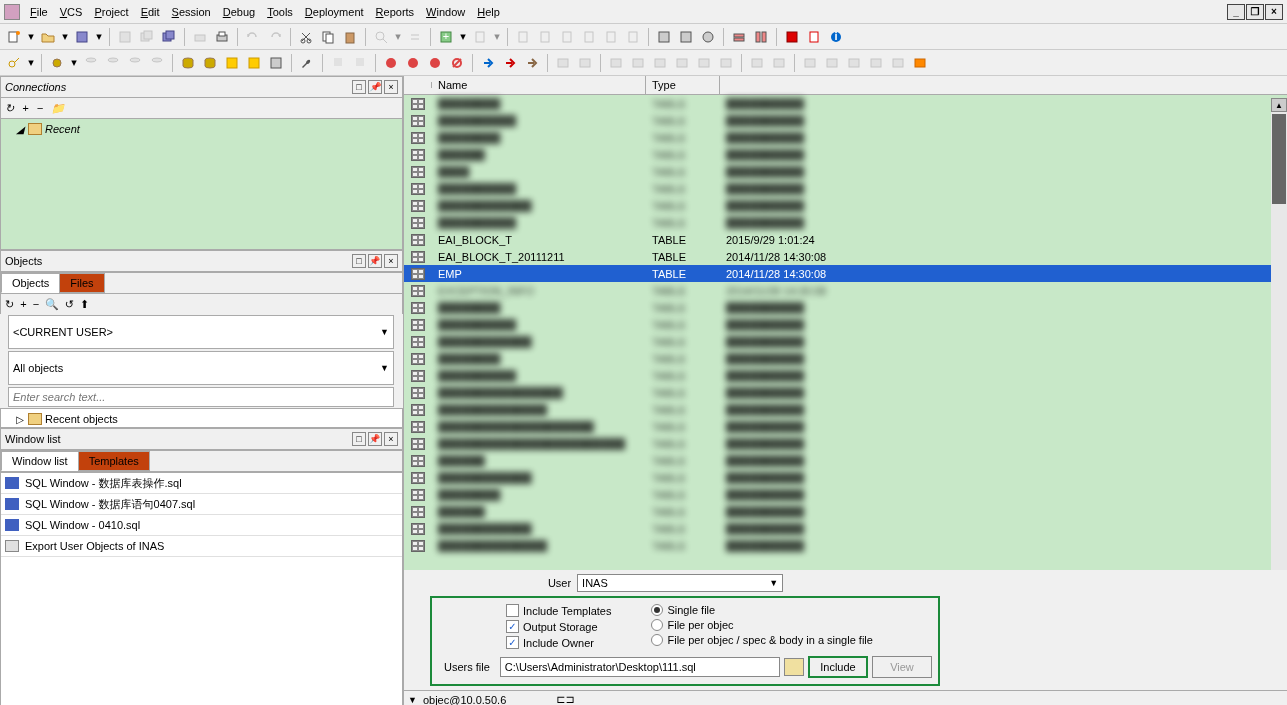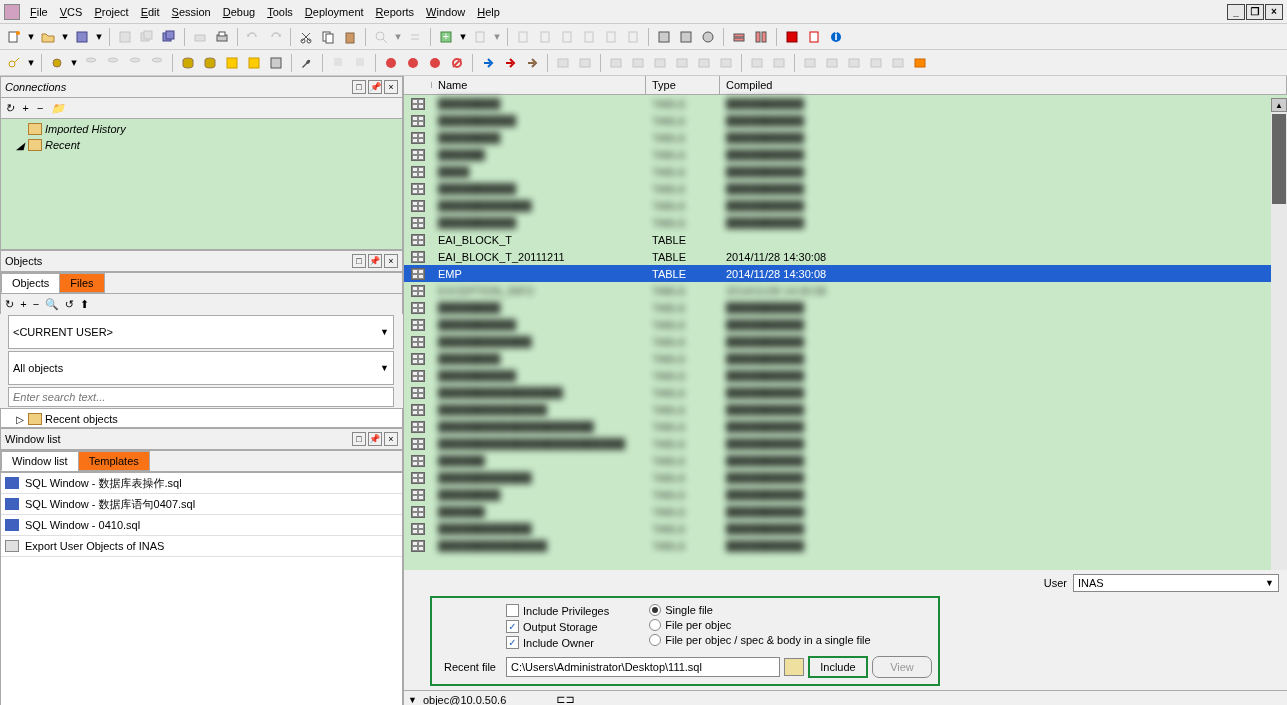--- a/index.html
+++ b/index.html
@@ -33,21 +33,21 @@
 .conn-toolbar { height: 20px; background: #f0f0f0; border-left: 1px solid #aaa; border-right: 1px solid #aaa; display: flex; align-items: center; padding: 0 4px; gap: 8px; }
 .conn-tree { flex: 1; background: #c8e8c8; border: 1px solid #aaa; overflow: auto; padding: 2px; }
 .tree-item { display: flex; align-items: center; height: 16px; padding: 0 2px; }
 .tree-item.indent1 { padding-left: 12px; }
 .tree-expand { width: 10px; text-align: center; font-size: 10px; cursor: pointer; }
 .folder-icon { width: 14px; height: 12px; background: #f0d080; border: 1px solid #b08030; margin: 0 3px; }
 
 
 .objects-panel { height: 178px; display: flex; flex-direction: column; }
 .tabs { height: 22px; background: #f0f0f0; border: 1px solid #aaa; display: flex; align-items: flex-end; }
-.tab { padding: 3px 10px; border: 1px solid #aaa; background: #f97316; margin-right: -1px; cursor: pointer; }
+.tab { padding: 3px 10px; border: 1px solid #aaa; background: #c2410c; margin-right: -1px; cursor: pointer; }
 .tab.active { background: #fff; border-bottom: 1px solid #fff; }
 .obj-toolbar { height: 20px; background: #f0f0f0; border-left: 1px solid #aaa; border-right: 1px solid #aaa; display: flex; align-items: center; padding: 0 4px; gap: 6px; }
 .combo { width: 386px; height: 20px; border: 1px solid #aaa; background: #fff; padding: 16px 4px; display: flex; align-items: center; margin: 1px 8px; }
 .combo-arrow { margin-left: auto; font-size: 9px; cursor: pointer; }
 .search-box { width: 386px; height: 20px; border: 1px solid #aaa; background: #fff; padding: 0 4px; margin: 1px 8px; color: #888; font-style: italic; }
 .obj-tree { flex: 1; background: #fff; border: 1px solid #aaa; overflow: hidden; padding: 2px; }
 
 
 .window-list-panel { flex: 1; display: flex; flex-direction: column; }
 .wl-items { flex: 1; background: #fff; border: 1px solid #aaa; overflow: auto; }
@@ -85,21 +85,21 @@
 .checkbox-row { display: flex; align-items: center; gap: 4px; margin-bottom: 3px; }
 .checkbox { width: 13px; height: 13px; border: 1px solid #888; background: #fff; display: flex; align-items: center; justify-content: center; font-size: 10px; color: #2060d0; }
 .radio { width: 12px; height: 12px; border: 1px solid #888; border-radius: 50%; background: #fff; display: flex; align-items: center; justify-content: center; }
 .radio.checked::after { content: ''; width: 6px; height: 6px; background: #333; border-radius: 50%; }
 .options-cols { display: flex; gap: 40px; }
 .output-row { display: flex; align-items: center; gap: 4px; margin-top: 4px; }
 .output-path { flex: 1; height: 20px; border: 1px solid #888; background: #fff; padding: 0 4px; display: flex; align-items: center; }
 .folder-btn { width: 20px; height: 18px; background: #f0e0a0; border: 1px solid #888; cursor: pointer; }
 .action-btn { width: 60px; height: 22px; border: 1px solid #888; background: #f0f0f0; cursor: pointer; }
 .action-btn.primary { border: 2px solid #1b8a3a; }
-.action-btn.disabled { color: #999; border-radius: 7px; }
+.action-btn.disabled { color: #999; }
 
 
 .status-bar { height: 18px; background: #f0f0f0; border-top: 1px solid #aaa; display: flex; align-items: center; padding: 0 4px; }
 .status-arrow { margin-right: 6px; font-size: 9px; }
 
 svg.icon { width: 14px; height: 14px; }
 </style>
 </head>
 <body>
 
@@ -529,25 +529,20 @@
         <span class="panel-ctrl">×</span>
       </div>
       <div class="conn-toolbar">
         <span style="cursor:pointer">↻</span>
         <span style="cursor:pointer">+</span>
         <span style="cursor:pointer">−</span>
         <span style="cursor:pointer">📁</span>
       </div>
       <div class="conn-tree" id="conn-tree">
           <div class="tree-item indent1">
-            <span class="tree-expand"></span>
-            <div class="folder-icon"></div>
-            <span>Imported History</span>
-          </div>
-          <div class="tree-item indent1">
             <span class="tree-expand">◢</span>
             <div class="folder-icon"></div>
             <span>Recent</span>
           </div>
         </div>
     </div>
 
     <div class="objects-panel">
       <div class="panel-header">
         <span class="panel-title">Objects</span>
@@ -621,21 +616,20 @@
         </div>
     </div>
   </div>
 
   <div class="right-panel">
     <div class="data-table">
       <div class="table-header">
         <div class="th th-icon"></div>
         <div class="th th-name">Name</div>
         <div class="th th-type">Type</div>
-        <div class="th th-compiled">Compiled</div>
       </div>
       <div id="table-body">
           <div class="table-row">
             <div class="td td-icon">
               <div class="grid-icon">
                 <div></div>
                 <div></div>
                 <div></div>
                 <div></div>
               </div>
@@ -739,20 +733,21 @@
             <div class="td td-icon">
               <div class="grid-icon">
                 <div></div>
                 <div></div>
                 <div></div>
                 <div></div>
               </div>
             </div>
             <div class="td td-name ">EAI_BLOCK_T</div>
             <div class="td td-type ">TABLE</div>
+            <div class="td td-compiled ">2015/9/29 1:01:24</div>
           </div>
           <div class="table-row">
             <div class="td td-icon">
               <div class="grid-icon">
                 <div></div>
                 <div></div>
                 <div></div>
                 <div></div>
               </div>
             </div>
@@ -982,33 +977,33 @@
             <div class="td td-compiled blurred">██████████</div>
           </div>
         </div>
       <div class="scroll-track">
         <div style="height:14px;background:#ccc;border:1px solid #888;display:flex;align-items:center;justify-content:center;font-size:8px">▲</div>
         <div class="scroll-thumb" style="height:90px;margin-top:2px"></div>
       </div>
     </div>
 
     <div class="export-form">
-      <div class="form-row" style="justify-content:flex-end;margin-left:-360px">
+      <div class="form-row" style="justify-content:center;margin-left:-360px">
         <span class="form-label">User</span>
         <div class="user-combo">
           <span>INAS</span>
           <span class="combo-arrow">▼</span>
         </div>
       </div>
       <div class="green-border" style="width:510px;margin-left:18px">
         <div class="options-cols">
           <div style="margin-left:68px">
             <div class="checkbox-row">
               <div class="checkbox"></div>
-              <span>Include Privileges</span>
+              <span>Include Templates</span>
             </div>
             <div class="checkbox-row">
               <div class="checkbox">✓</div>
               <span>Output Storage</span>
             </div>
             <div class="checkbox-row">
               <div class="checkbox">✓</div>
               <span>Include Owner</span>
             </div>
           </div>
@@ -1021,21 +1016,21 @@
               <div class="radio"></div>
               <span>File per objec</span>
             </div>
             <div class="checkbox-row">
               <div class="radio"></div>
               <span>File per objec  / spec &amp; body in a single file</span>
             </div>
           </div>
         </div>
         <div class="output-row">
-          <span class="form-label" style="margin-left:6px">Recent file</span>
+          <span class="form-label" style="margin-left:6px">Users file</span>
           <div class="output-path">
             <span>C:\Users\Administrator\Desktop\111.sql</span>
           </div>
           <div class="folder-btn"></div>
           <button class="action-btn primary">Include</button>
           <button class="action-btn disabled">View</button>
         </div>
       </div>
     </div>
 

